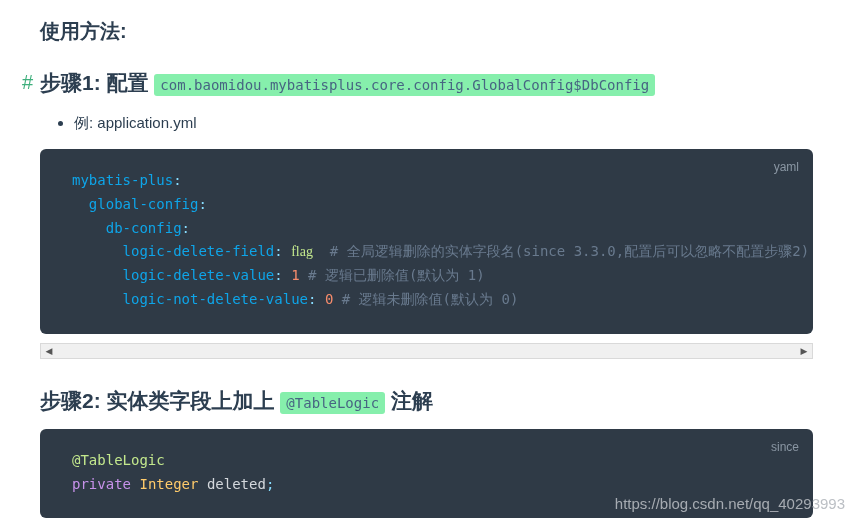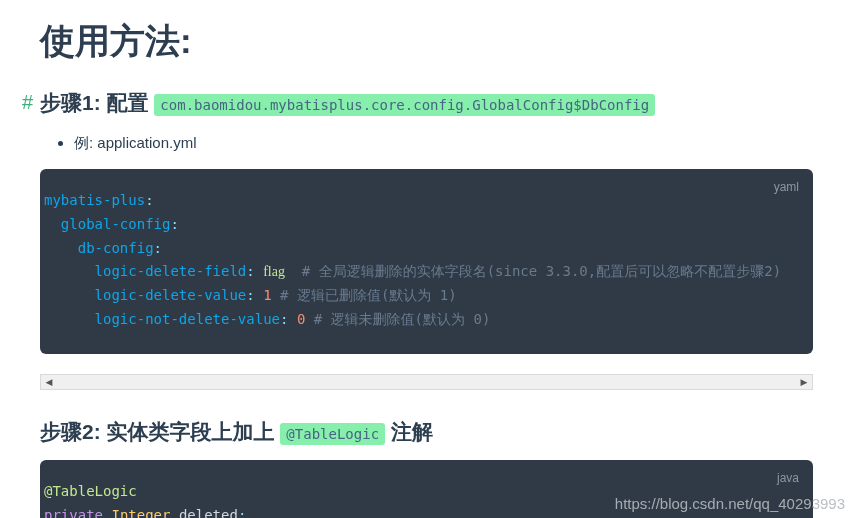--- a/index.html
+++ b/index.html
@@ -5,21 +5,21 @@
   * { box-sizing: border-box; }
   body {
     margin: 0;
     padding: 0 40px 20px 40px;
     font-family: -apple-system, "PingFang SC", "Microsoft YaHei", sans-serif;
     background: #ffffff;
     color: #2c3e50;
     width: 853px;
   }
   h2.title {
-    font-size: 35px;
+    font-size: 20px;
     font-weight: 700;
     margin: 18px 0 24px 0;
     color: #2c3e50;
   }
   h3.step {
     font-size: 21px;
     font-weight: 700;
     margin: 22px 0 14px 0;
     color: #2c3e50;
     position: relative;
@@ -48,22 +48,22 @@
   ul.bullets li {
     font-size: 15px;
     color: #2c3e50;
     line-height: 1.6;
     margin-left: 6px;
   }
   .codeblock {
     position: relative;
     background: #2f3a46;
     border-radius: 6px;
-    padding: 20px 22px 22px 4px;
-    margin: 0 0 20px 0;
+    padding: 20px 22px 22px 32px;
+    margin: 0 0 9px 0;
     font-family: Consolas, Monaco, monospace;
     font-size: 14px;
     line-height: 1.7;
     color: #d4d8dd;
     white-space: pre;
     overflow-x: hidden;
   }
   .codeblock .lang {
     position: absolute;
     top: 8px;
@@ -138,16 +138,16 @@
 <div class="scrollbar">
   <div class="arrow">◀</div>
   <div class="track"></div>
   <div class="arrow">▶</div>
 </div>
 
 <h3 class="step">
   <span>步骤2: 实体类字段上加上 </span><code class="inline">@TableLogic</code><span> 注解</span>
 </h3>
 
-<div class="codeblock"><span class="lang">java</span><span class="tok-ann">@TableLogic</span>
+<div class="codeblock"><span class="lang">since</span><span class="tok-ann">@TableLogic</span>
 <span class="tok-kw">private</span> <span class="tok-type">Integer</span><span class="tok-plain"> deleted</span><span class="tok-sym">;</span></div>
 
 <div class="watermark">https://blog.csdn.net/qq_40293993</div>
 
 </body></html>

